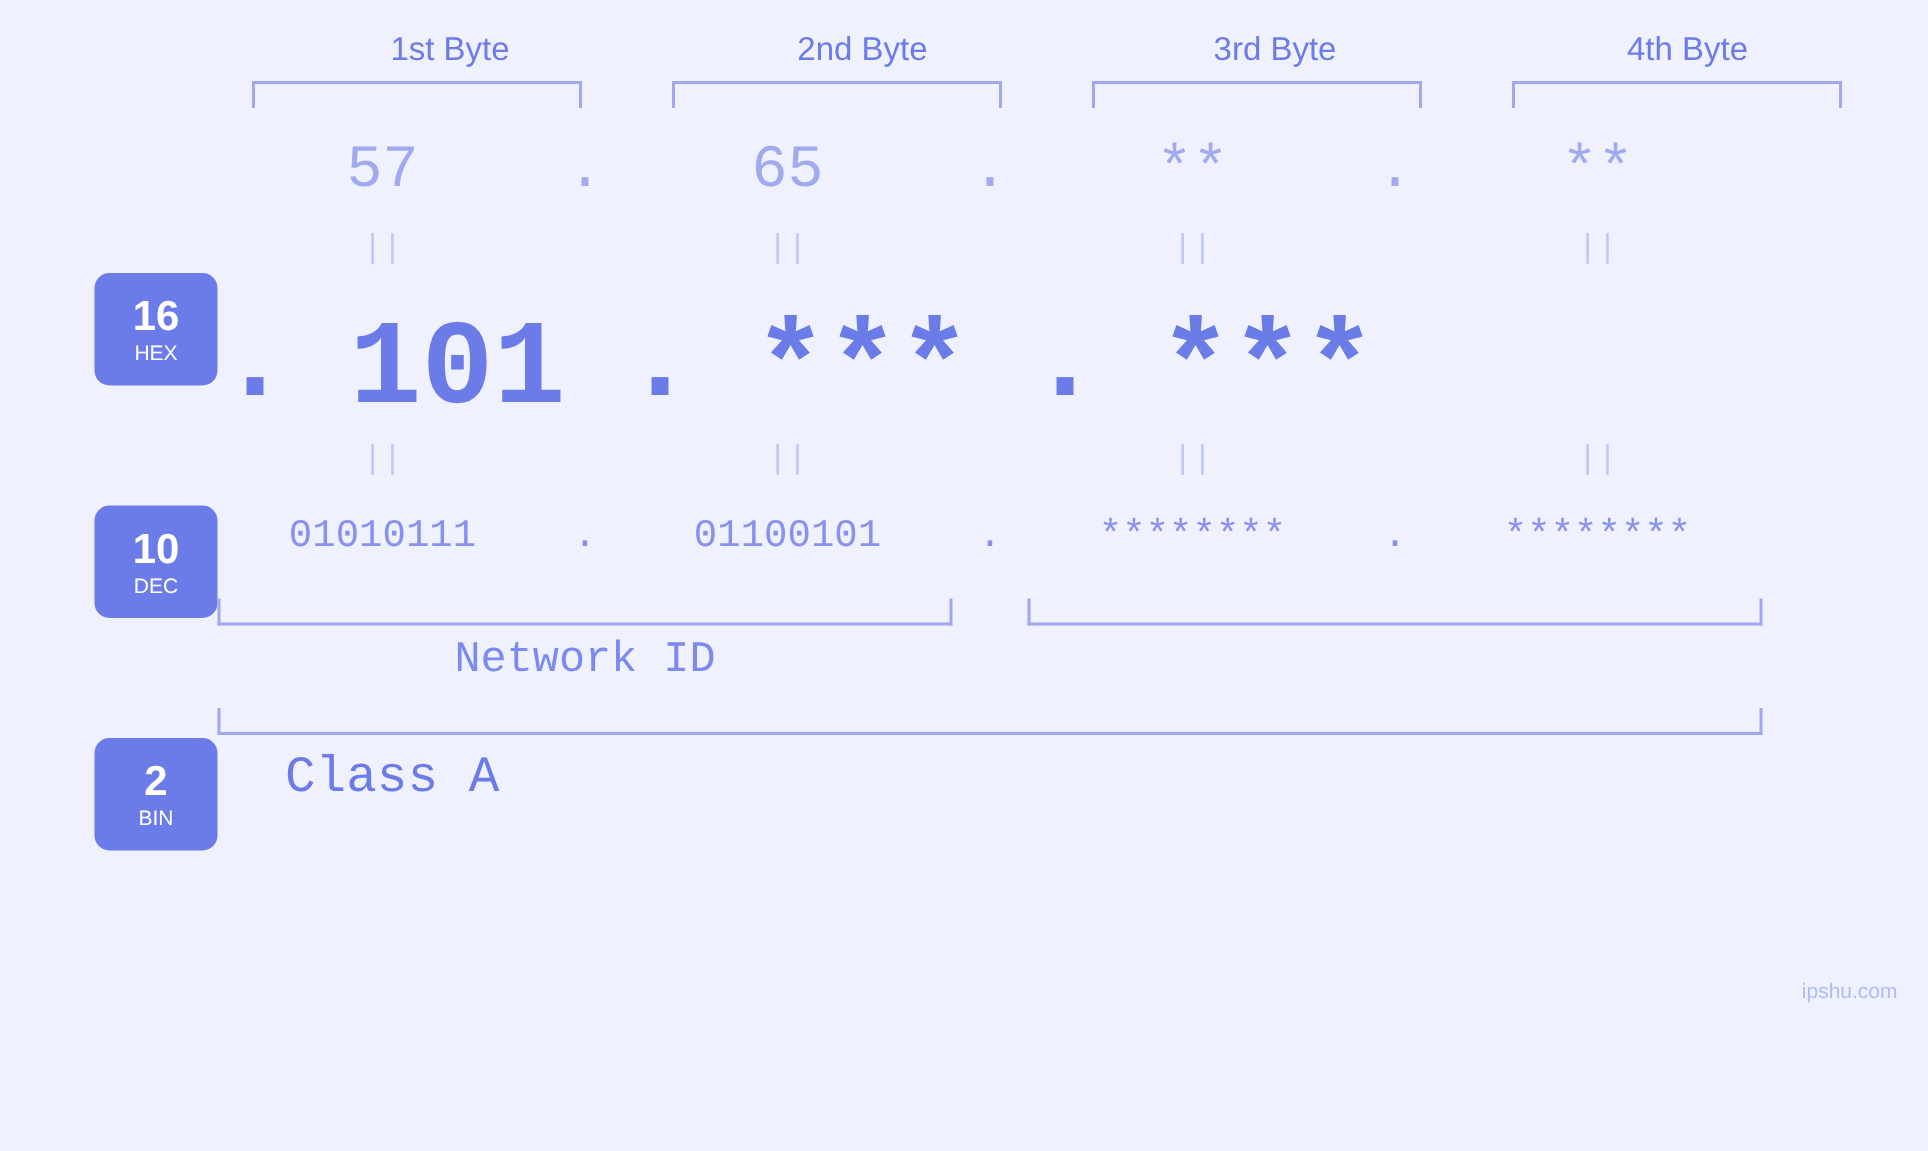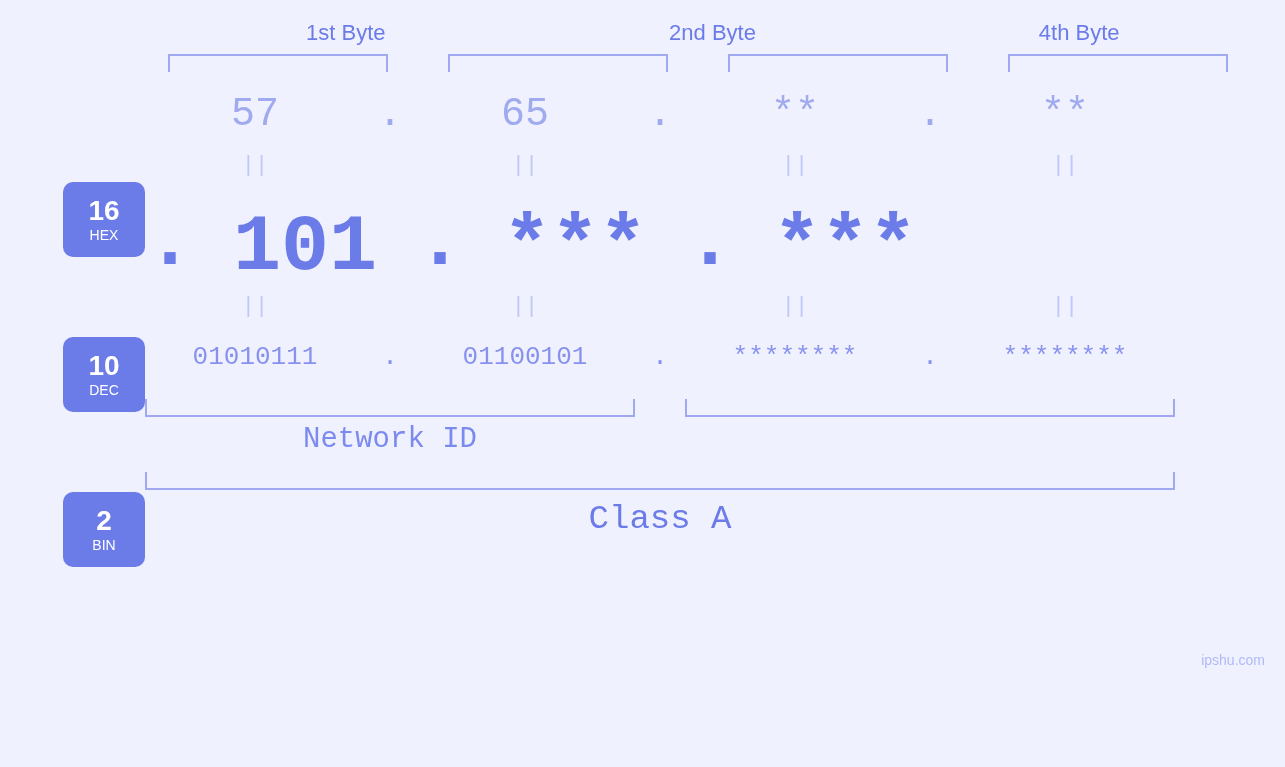--- a/index.html
+++ b/index.html
@@ -199,20 +199,21 @@
     }
   </style>
 </head>
 <body>
 
 <div class="container">
 
   <div class="headers-row">
     <div class="byte-header">1st Byte</div>
     <div class="byte-header">2nd Byte</div>
+    <div class="byte-header">3rd Byte</div>
     <div class="byte-header">4th Byte</div>
   </div>
 
   <div class="bracket-row">
     <div class="bracket"></div>
     <div style="width:50px;"></div>
     <div class="bracket"></div>
     <div style="width:50px;"></div>
     <div class="bracket"></div>
     <div style="width:50px;"></div>
@@ -301,20 +302,20 @@
         <div style="width: 490px; border-bottom: 2px solid #a0a8f0; border-left: 2px solid #a0a8f0; border-right: 2px solid #a0a8f0; height: 18px;"></div>
       </div>
 
       <div style="display:flex; flex-direction:row; margin-top: 6px;">
         <div style="width: 490px; text-align:center; color:#7b8aee; font-size:29px; font-family:'Courier New',monospace;">Network ID</div>
         <div style="width: 50px;"></div>
       </div>
 
       <div style="margin-top: 16px; width: 1030px; border-bottom: 2px solid #a0a8f0; border-left: 2px solid #a0a8f0; border-right: 2px solid #a0a8f0; height: 18px;"></div>
 
-      <div style="width: 1030px; text-align:center; margin-top: 10px; color:#6b7be8; font-size:34px; font-family:'Courier New',monospace; font-weight:500;">Class A</div>
+      <div style="width: 1030px; margin-top: 10px; color:#6b7be8; font-size:34px; font-family:'Courier New',monospace; font-weight:500;margin-left:45px;">Class A</div>
 
     </div>
   </div>
 
   <div class="watermark">ipshu.com</div>
 
 </div>
 
 </body></html>

